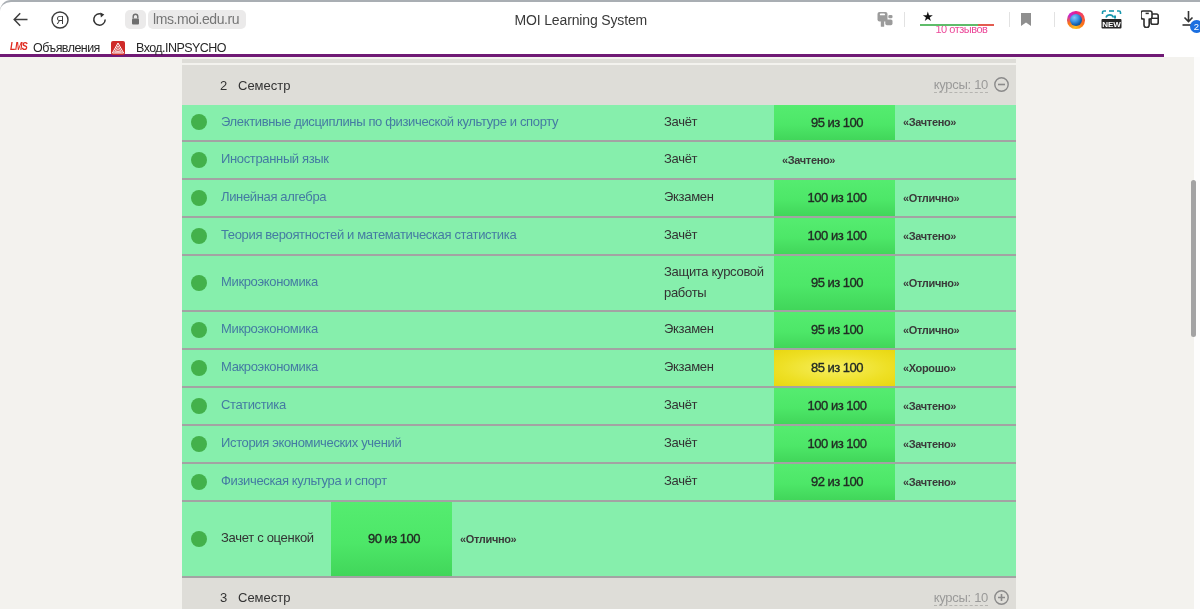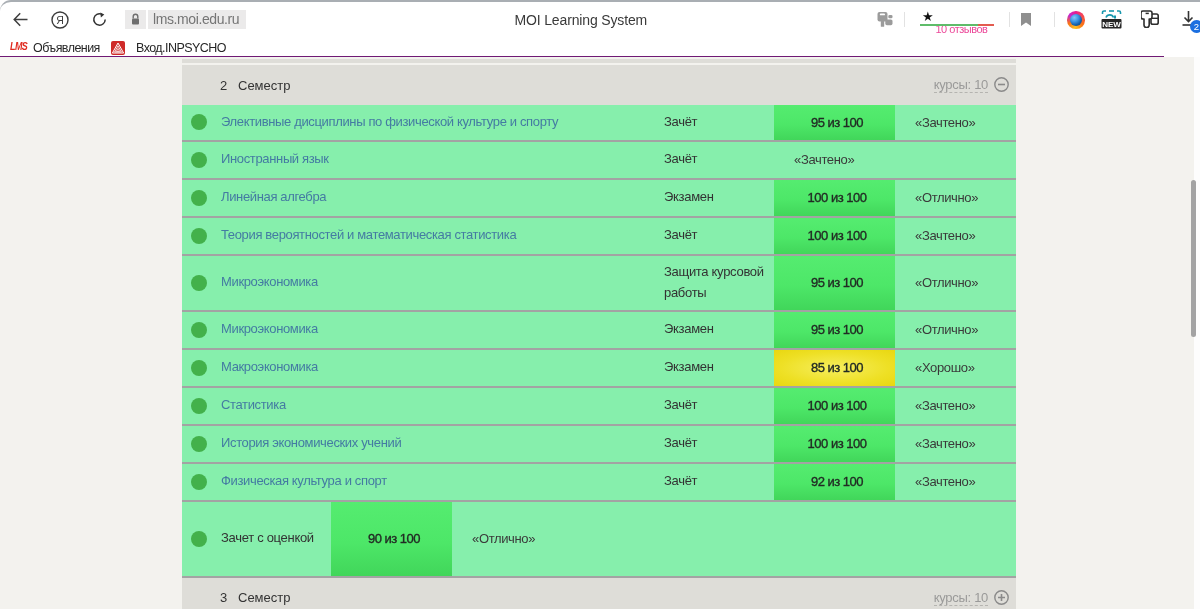--- a/index.html
+++ b/index.html
@@ -4,25 +4,25 @@
 <style>
 * { margin:0; padding:0; box-sizing:border-box; }
 html,body { width:1200px; height:609px; overflow:hidden; }
 body { font-family:"Liberation Sans",sans-serif; background:#f3f2ee; position:relative; }
 
 
 .chrome { position:absolute; top:0; left:0; width:1200px; height:57px; background:#fff; }
 .topline { position:absolute; top:0; left:0; width:1200px; height:38px; background:#fff;
   border-top:2.5px solid #a9aeb3; border-top-left-radius:11px; }
 .tool-ico { position:absolute; }
-.addr-chip { position:absolute; top:10px; height:19px; background:#ebeaea; border-radius:0; }
+.addr-chip { position:absolute; top:10px; height:19px; background:#ebeaea; border-radius:5px; }
 .url-text { color:#757575; font-size:14px; line-height:19px; letter-spacing:-0.4px; }
 .page-title { position:absolute; top:11.5px; left:514.5px; width:200px; font-size:14px; color:#3a3a3a; letter-spacing:-0.15px;}
 .sep { position:absolute; top:12px; width:1px; height:15px; background:#e2e2e2; }
-.bookmarks { position:absolute; top:38px; left:0; width:1164px; height:19px; background:#fff; border-bottom:1px solid #701a75; }
+.bookmarks { position:absolute; top:38px; left:0; width:1164px; height:19px; background:#fff; border-bottom:3px solid #701a75; }
 .bm-text { position:absolute; top:2.5px; font-size:12.5px; color:#262626; letter-spacing:-0.55px; }
 
 
 .content { position:absolute; top:57px; left:0; width:1200px; height:552px; background:#f3f2ee; }
 .tbl { position:absolute; left:182px; top:0; width:834px; }
 .strip { height:4.5px; background:#deddd8; margin-top:1.5px; }
 .semhdr { position:relative; height:40px; background:#deddd8; margin-top:2px; }
 .semhdr .num { position:absolute; left:38px; top:12.5px; font-size:13px; color:#333; }
 .semhdr .nm  { position:absolute; left:56px; top:12.5px; font-size:13px; color:#333; }
 .kursy { position:absolute; right:28px; top:13px; font-size:13px; color:#9a9a99; border-bottom:1px dashed #b5b4b0; line-height:14px; letter-spacing:-0.3px;}
@@ -31,21 +31,21 @@
 .c-dot { width:39px; flex:none; position:relative; }
 .dot { position:absolute; left:8.5px; top:50%; margin-top:-8px; width:16px; height:16px; border-radius:50%; background:#43b14b; }
 .c-name { width:443px; flex:none; display:flex; align-items:center; }
 .c-name a { color:#447ba2; text-decoration:none; font-size:13px; letter-spacing:-0.35px; line-height:18.7px; display:block; padding-right:30px;}
 .c-type { width:110px; flex:none; display:flex; align-items:center; font-size:13px; color:#333; letter-spacing:-0.3px; line-height:20.5px; }
 .c-badge { width:121px; flex:none; display:flex; align-items:center; justify-content:center; padding-left:5px;
   font-size:13px; font-weight:400; color:#222b24; letter-spacing:-0.5px;text-align:center; -webkit-text-stroke:0.35px #222b24; }
 .bg-green { background:linear-gradient(180deg,#55ec70 0%,#4de768 55%,#41d65a 100%); }
 .bg-gray { background:linear-gradient(180deg,#cfcecc 0%,#edecea 42%,#e8e7e5 58%,#c4c3c1 100%); }
 .bg-yellow { background:radial-gradient(ellipse 90px 26px at 50% 50%,#f6ee5e 0%,#eee025 60%,#e8d60e 100%); }
-.c-grade { width:121px; flex:none; display:flex; align-items:center; padding-left:20px; font-size:13px; color:#3a3a3a; letter-spacing:-0.35px; }
+.c-grade { width:121px; flex:none; display:flex; align-items:center; padding-left:8px; font-size:11px; color:#3a3a3a; letter-spacing:-0.35px;font-weight:bold; }
 .h36 { height:36.5px; } .h38 { height:38px; } .h56 { height:56px; } .h76 { height:76px; }
 
 
 .sb-track { position:absolute; right:0; top:0; width:6px; height:552px; background:#fdfdfd; }
 .sb-thumb { position:absolute; right:4.5px; top:123px; width:5px; height:157px; background:#a3a3a3; border-radius:3px; }
 </style>
 </head>
 <body>
 
 <div class="chrome">

